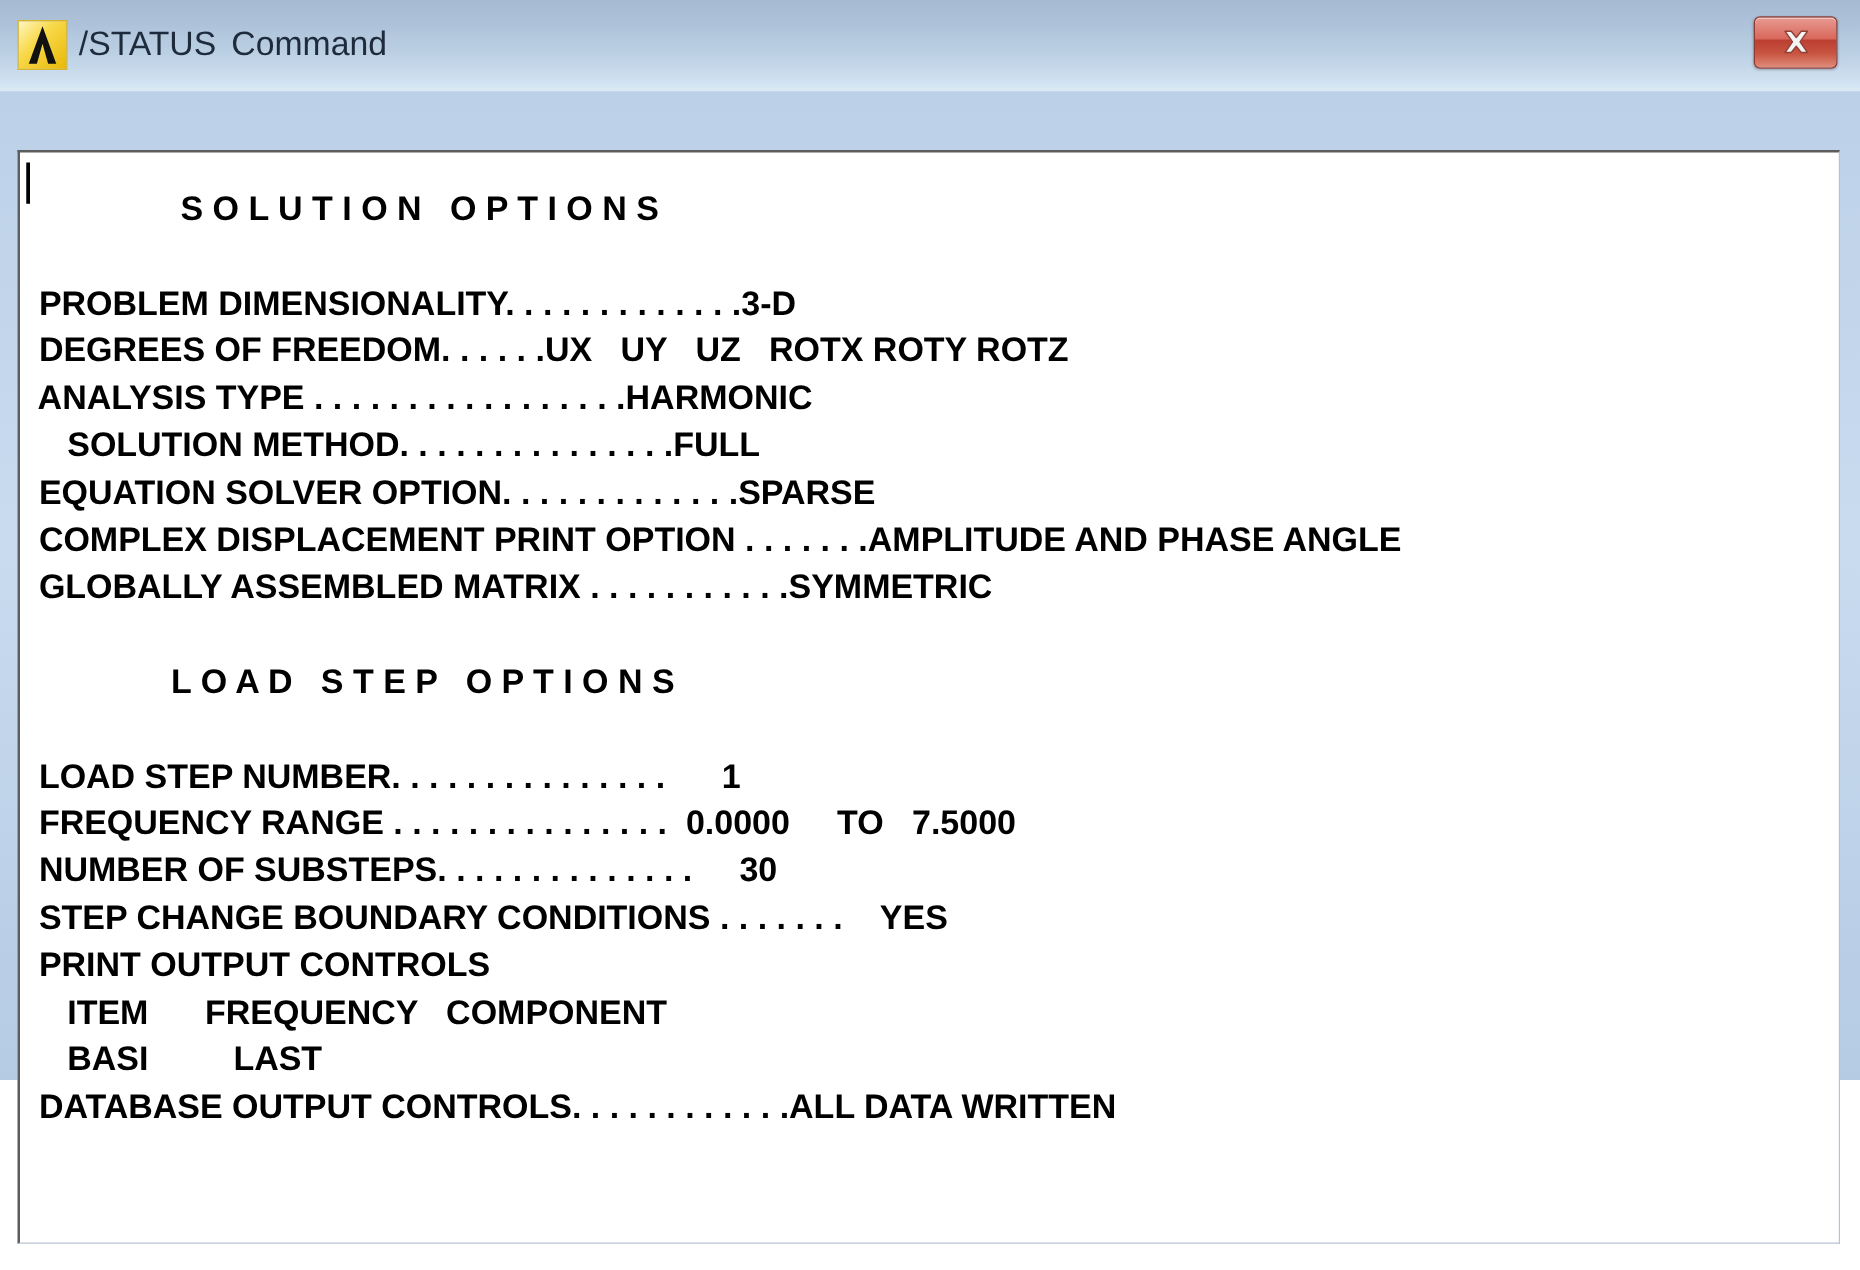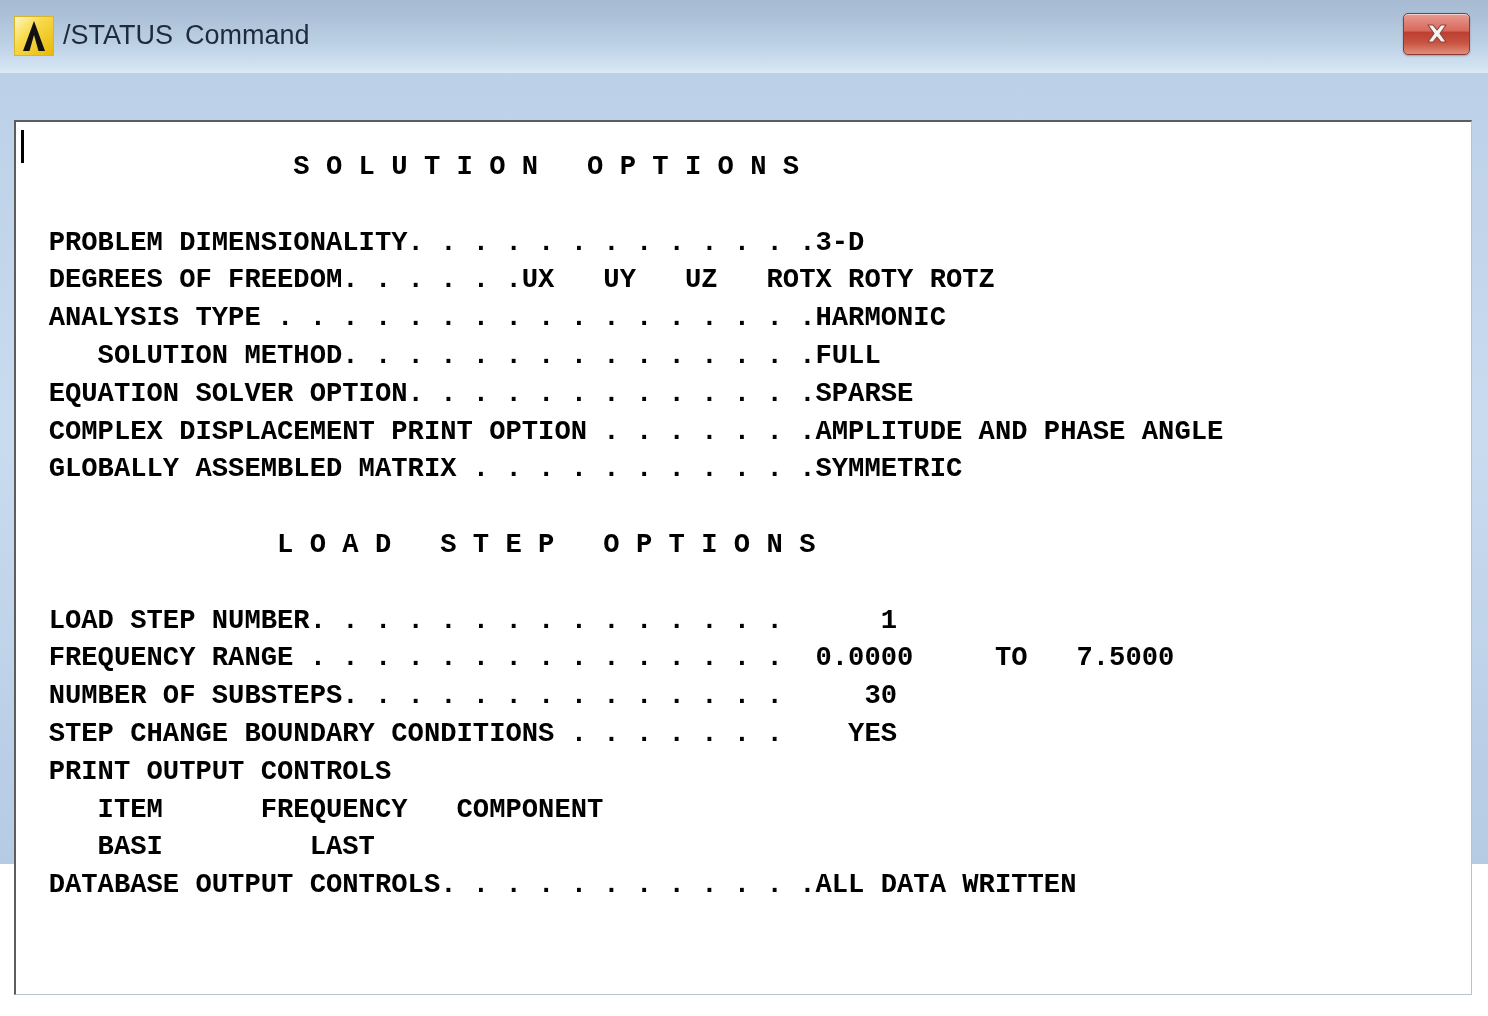--- a/index.html
+++ b/index.html
@@ -127,21 +127,21 @@
     width: 3px;
     height: 33px;
     background: #000000;
   }
   #console-text {
     position: absolute;
     left: 0;
     top: 0;
     margin: 0;
     padding: 26px 0 0 0;
-    font-family: Liberation Mono, monospace;
+    font-family: Liberation Sans, sans-serif;
     font-size: 27.2px;
     line-height: 37.8px;
     font-weight: bold;
     color: #000000;
     white-space: pre;
     letter-spacing: 0px;
     -webkit-font-smoothing: none;
   }
 </style>
 </head>

